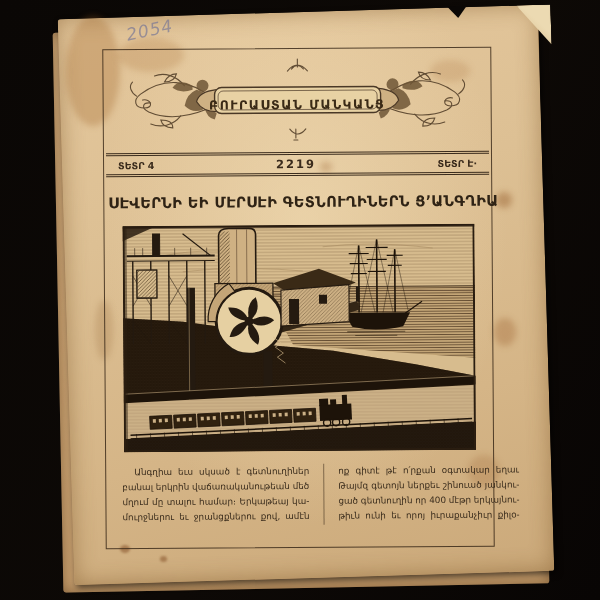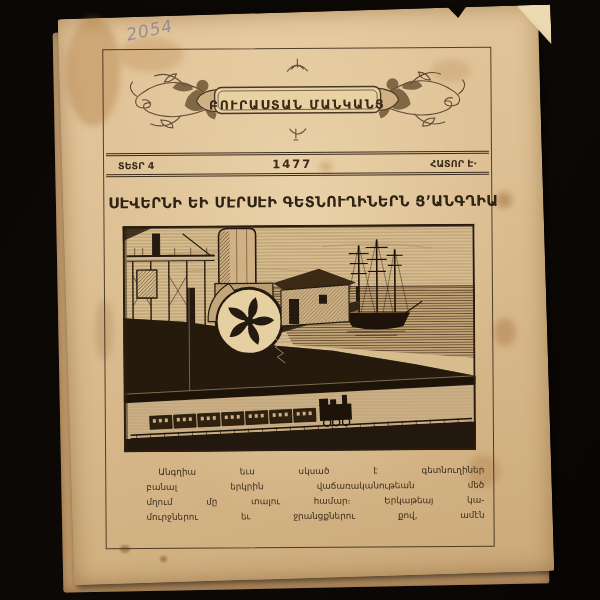--- a/index.html
+++ b/index.html
@@ -48,21 +48,21 @@
   .masthead-title{position:absolute;left:0;top:42px;width:100%;text-align:center;
          font-weight:bold;font-size:12.5px;letter-spacing:1.5px;color:#3a2a16;}
   .issue-line{margin:0 2px;border-top:3px double #3a2b1c;border-bottom:3px double #3a2b1c;
          display:flex;align-items:center;justify-content:space-between;
          padding:2px 12px;font-size:9.5px;font-weight:bold;color:#3a2b1c;}
   .issue-line .yr{font-size:11.5px;letter-spacing:2px;}
   .headline{margin:17px 4px 0;text-align:center;font-weight:bold;font-size:14.6px;
          letter-spacing:.4px;color:#2f2315;white-space:nowrap;}
   .engraving-wrap{width:352px;height:226px;margin:15px auto 0;position:relative;}
   .columns{display:flex;margin:13px 2px 0;font-size:8.8px;line-height:1.72;color:#3a2c1c;}
-  .col{flex:1;padding:0 7px;margin-left:31px;}
+  .col{flex:1;padding:0 14px;}
   .col.right{border-left:1px solid rgba(56,40,24,.55);}
   .bline{text-align:justify;text-align-last:justify;white-space:nowrap;overflow:hidden;}
   .bline.indent{text-indent:12px;}
 </style>
 </head>
 <body>
 
 <div class="stage">
 
   <div class="sheet-under"></div>
@@ -134,22 +134,22 @@
           <path d="M254 34 q18 2 20 12 q-6 10 -20 10" fill="#cfb183" stroke="#4a3826" stroke-width="1.2"></path>
           <rect x="90" y="32" width="166" height="26" rx="7" fill="#e8d2a4" stroke="#4a3826" stroke-width="1.4"></rect>
           <rect x="93.5" y="35.5" width="159" height="19" rx="5" fill="none" stroke="#4a3826" stroke-width=".7"></rect>
         </g>
       </svg>
       <div class="masthead-title">ԲՈՒՐԱՍՏԱՆ ՄԱՆԿԱՆՑ</div>
     </div>
 
     <div class="issue-line">
       <span>ՏԵՏՐ 4</span>
-      <span class="yr">1477</span>
-      <span>ՀԱՏՈՐ Է·</span>
+      <span class="yr">2219</span>
+      <span>ՏԵՏՐ Է·</span>
     </div>
 
     <div class="headline">ՍԷՎԵՐՆԻ ԵԻ ՄԷՐՍԷԻ ԳԵՏՆՈՒՂԻՆԵՐՆ Ց՚ԱՆԳՂԻԱ</div>
 
     <div class="engraving-wrap">
       <svg width="352" height="226" viewBox="0 0 352 226">
         <defs>
           <pattern id="hsky" width="4" height="3.2" patternUnits="userSpaceOnUse">
             <path d="M0 1.6H4" stroke="#9a7f5a" stroke-width=".7"></path>
           </pattern>
@@ -338,16 +338,22 @@
       </svg>
     </div>
 
     <div class="columns">
       <div class="col left">
         <div class="bline indent">Անգղիա եւս սկսած է գետնուղիներ</div>
         <div class="bline">բանալ երկրին վաճառականութեան մեծ</div>
         <div class="bline">մղում մը տալու համար։ Երկաթեայ կա-</div>
         <div class="bline">մուրջներու եւ ջրանցքներու քով, ամէն</div>
       </div>
+      <div class="col right">
+        <div class="bline">ոք գիտէ թէ ո՛րքան օգտակար եղաւ</div>
+        <div class="bline">Թայմզ գետոյն ներքեւ շինուած յանկու-</div>
+        <div class="bline">ցած գետնուղին որ 400 մէթր երկայնու-</div>
+        <div class="bline">թիւն ունի եւ որոյ իւրաքանչիւր քիլօ-</div>
+      </div>
     </div>
 
   </div>
 </div>
 
 </body></html>

